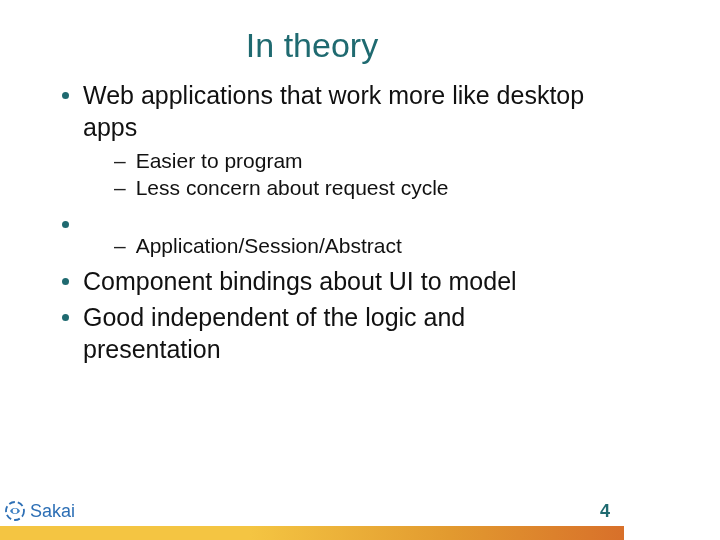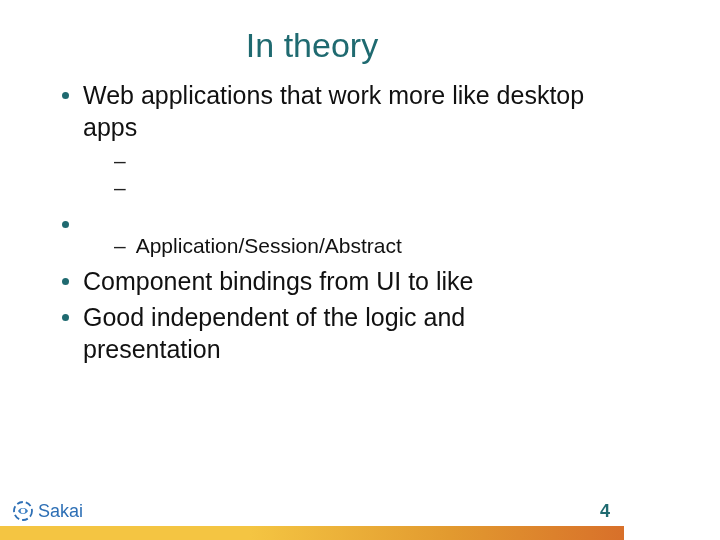--- a/index.html
+++ b/index.html
@@ -70,21 +70,21 @@
     line-height: 1.3;
   }
   .footer {
     position: absolute;
     left: 0;
     right: 0;
     bottom: 0;
   }
   .logo {
     position: absolute;
-    left: 12px;
+    left: 4px;
     bottom: 18px;
     display: flex;
     align-items: center;
     gap: 4px;
   }
   .logo-mark {
     width: 22px;
     height: 22px;
     position: relative;
   }
@@ -123,25 +123,27 @@
   <ul class="content">
     <li class="l1">
       <div class="l1-row">
         <span class="bullet-disc"></span>
         <span class="l1-text">Web applications that work more like desktop apps</span>
       </div>
       <ul class="sublist">
         <li class="l2">
           <div class="l2-row">
             <span class="dash">–</span>
+            <span class="l2-text">Easier to program</span>
           </div>
         </li>
         <li class="l2">
           <div class="l2-row">
             <span class="dash">–</span>
+            <span class="l2-text">Less concern about request cycle</span>
           </div>
         </li>
       </ul>
     </li>
 
     <li class="l1">
       <div class="l1-row">
         <span class="bullet-disc"></span>
       </div>
       <ul class="sublist">
@@ -150,21 +152,21 @@
             <span class="dash">–</span>
             <span class="l2-text">Application/Session/Abstract</span>
           </div>
         </li>
       </ul>
     </li>
 
     <li class="l1">
       <div class="l1-row">
         <span class="bullet-disc"></span>
-        <span class="l1-text">Component bindings from UI to like</span>
+        <span class="l1-text">Component bindings about UI to model</span>
       </div>
     </li>
 
 
     <li class="l1">
       <div class="l1-row">
         <span class="bullet-disc"></span>
         <span class="l1-text">Good independent of the logic and presentation</span>
       </div>
     </li>

